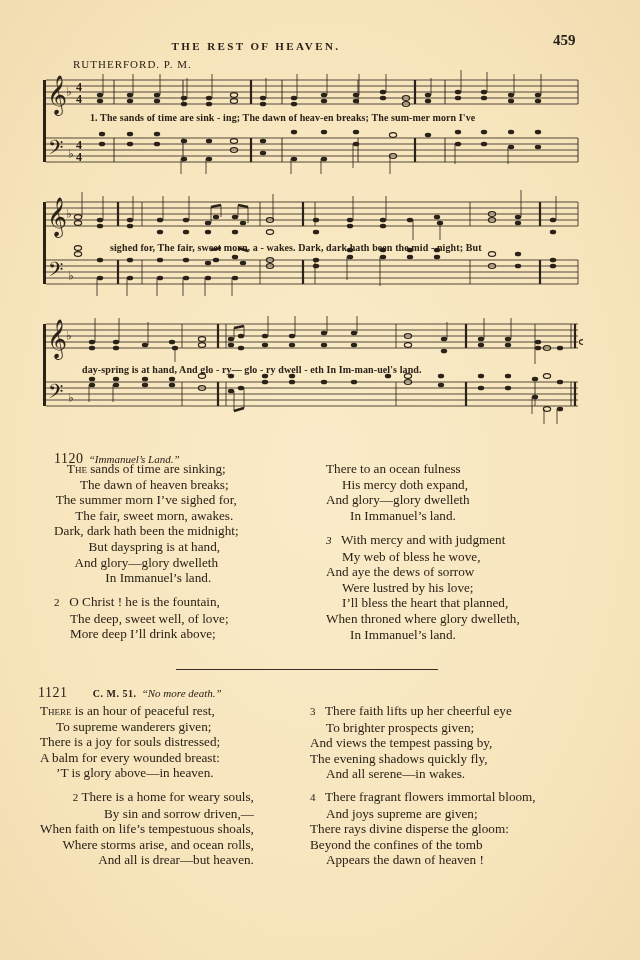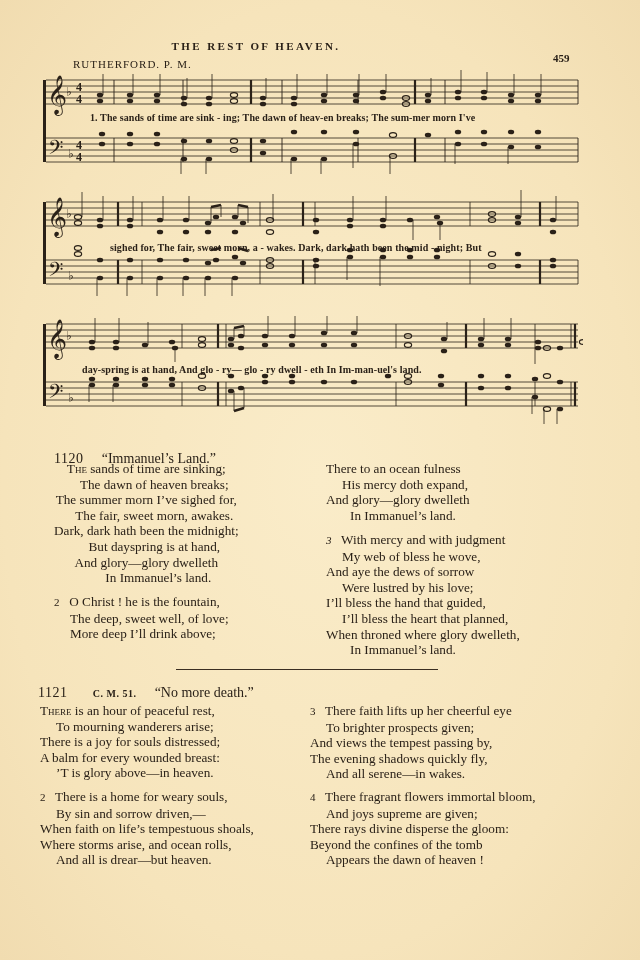--- a/index.html
+++ b/index.html
@@ -7,29 +7,29 @@
     width:640px; height:960px; overflow:hidden;
     background:#f8e9c4;
     font-family:"Liberation Serif","DejaVu Serif",serif;
     color:#2a2118;
     position:relative;
   }
   .page { position:absolute; inset:0; background:
       radial-gradient(ellipse at 50% 50%, #faecc9 0%, #f6e4bb 70%, #f1dcb0 100%); }
   .running-head { position:absolute; top:40px; left:0; width:512px; text-align:center;
     font-size:11px; letter-spacing:2.4px; font-weight:bold; }
-  .page-number { position:absolute; top:52px; left:553px; font-size:11px; font-weight:bold; }
+  .page-number { position:absolute; top:32px; left:553px; font-size:15px; font-weight:bold; }
   .tune-name { position:absolute; top:58px; left:73px; font-size:11px; letter-spacing:1px; }
   .system { position:absolute; left:38px; width:545px; }
   .system svg { position:absolute; left:0; top:0; }
   .lyric-line { position:absolute; font-size:10px; font-weight:bold; white-space:nowrap; letter-spacing:0.1px; }
   .hymn-head { position:absolute; font-size:13px; white-space:nowrap; }
   .hymn-num { font-size:14px; letter-spacing:0.5px; }
   .meter { font-size:10px; font-weight:bold; margin-left:22px; letter-spacing:0.5px; }
-  .hymn-title { font-size:14px; margin-left:15px; }
+  .hymn-title { font-style:italic; font-size:11px; margin-left:2px; }
   .stanza { position:absolute; font-size:13.2px; line-height:15.6px; }
   .stanza .ln { display:block; white-space:nowrap; }
   .stanza .ind { padding-left:16px; }
   .stanza .ind2 { padding-left:24px; }
   .vnum { font-size:11px; display:inline-block; width:12px; }
   .smallcaps { font-variant:small-caps; }
   .divider { position:absolute; top:669px; left:176px; width:262px; height:1px; background:#3a2e22; }
 </style>
 </head>
 <body>
@@ -507,43 +507,42 @@
     <span class="ln ind">His mercy doth expand,</span>
     <span class="ln">And glory—glory dwelleth</span>
     <span class="ln ind2">In Immanuel’s land.</span>
   </div>
 
   <div class="stanza" style="top:532px;left:326px;">
     <span class="ln"><span class="vnum" style="font-style:italic;">3</span> <span>With mercy and with judgment</span></span>
     <span class="ln ind">My web of bless he wove,</span>
     <span class="ln">And aye the dews of sorrow</span>
     <span class="ln ind">Were lustred by his love;</span>
-    <span class="ln">I’ll bless the hand that guided,</span>
     <span class="ln ind">I’ll bless the heart that planned,</span>
     <span class="ln">When throned where glory dwelleth,</span>
     <span class="ln ind2">In Immanuel’s land.</span>
   </div>
 
   <div class="divider"></div>
 
   <div class="hymn-head" style="top:685px;left:38px;">
     <span class="hymn-num">1121</span>
     <span class="meter">C. M. 51.</span>
     <span class="hymn-title">“No more death.”</span>
   </div>
 
   <div class="stanza" style="top:703px;left:40px;">
     <span class="ln"><span class="smallcaps">There</span> is an hour of peaceful rest,</span>
-    <span class="ln ind">To mourning wanderers arise;</span>
+    <span class="ln ind">To supreme wanderers given;</span>
     <span class="ln">There is a joy for souls distressed;</span>
     <span class="ln">A balm for every wounded breast:</span>
     <span class="ln ind">’T is glory above—in heaven.</span>
   </div>
 
-  <div class="stanza" style="top:789px;left:40px;">
+  <div class="stanza" style="top:789px;left:40px;text-align:right;">
     <span class="ln"><span class="vnum">2</span> <span>There is a home for weary souls,</span></span>
     <span class="ln ind">By sin and sorrow driven,—</span>
     <span class="ln">When faith on life’s tempestuous shoals,</span>
     <span class="ln">Where storms arise, and ocean rolls,</span>
     <span class="ln ind">And all is drear—but heaven.</span>
   </div>
 
   <div class="stanza" style="top:703px;left:310px;">
     <span class="ln"><span class="vnum">3</span> <span>There faith lifts up her cheerful eye</span></span>
     <span class="ln ind">To brighter prospects given;</span>

